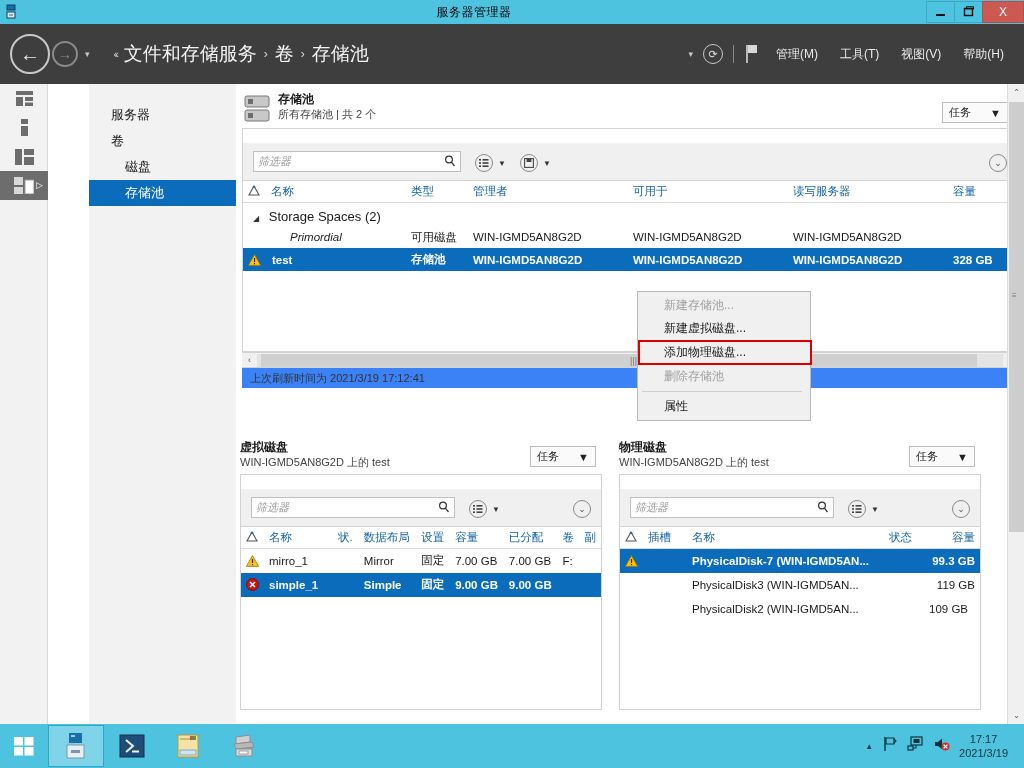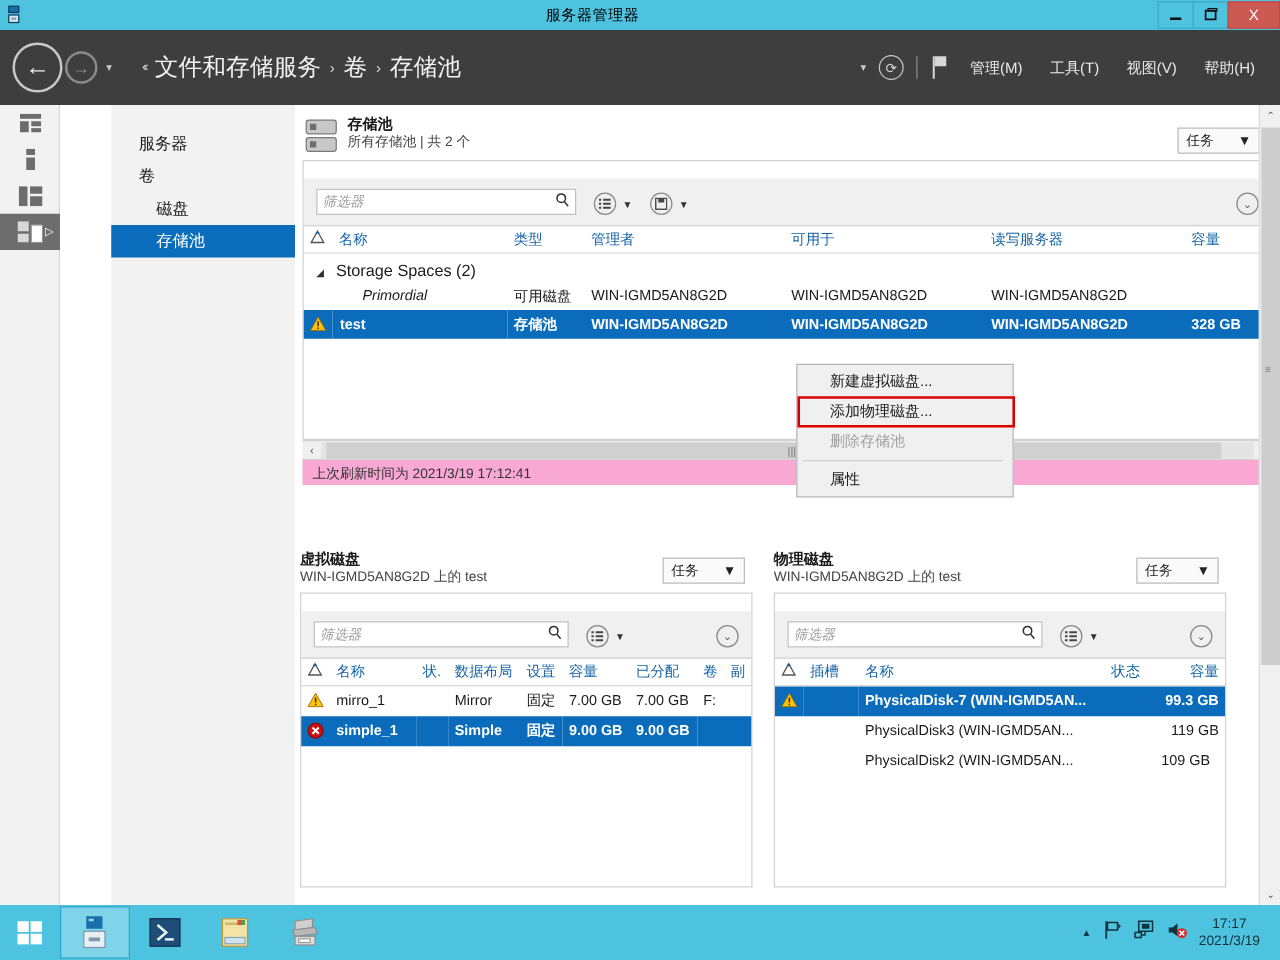--- a/index.html
+++ b/index.html
@@ -125,21 +125,21 @@
   .italic { font-style:italic; }
 
   .hscroll {
     height:15px; background:#f0f0f0; border-top:1px solid #d2d2d2;
     display:flex; align-items:center; position:relative;
   }
   .hs-arrow { width:15px; text-align:center; font-size:9px; color:#555; }
   .hs-track { flex:1; height:13px; background:#e4e4e4; position:relative; }
   .hs-thumb { position:absolute; left:4px; top:0; width:96%; height:13px; background:#d0d0d0; }
   .hs-grip { position:absolute; left:50%; top:4px; width:9px; height:6px; color:#777; font-size:9px; line-height:6px; }
-  .statusbar { height:21px; background:#f9a8d4; border-top:1px solid #d2d2d2; font-size:11px; color:#333; padding:3px 8px; }
+  .statusbar { height:21px; background:#3b82f6; border-top:1px solid #d2d2d2; font-size:11px; color:#333; padding:3px 8px; }
 
   
   .ctxmenu {
     position:absolute; background:#f0f0f0; border:1px solid #b8b8b8;
     z-index:40; padding:2px 0; width:174px;
   }
   .ctxitem { height:23px; line-height:23px; font-size:12px; color:#1a1a1a; padding-left:26px; }
   .ctxitem.disabled { color:#a0a0a0; }
   .ctxsep { height:1px; background:#d0d0d0; margin:3px 8px 3px 4px; }
   .ctxhl {
@@ -585,20 +585,21 @@
                 <td></td>
                 <td style="">109 GB</td>
               </tr>
             </tbody>
           </table>
         </div>
       </div>
     </div>
 
     <div class="ctxmenu" style="left:401px; top:207px;">
+      <div class="ctxitem disabled">新建存储池...</div>
       <div class="ctxitem">新建虚拟磁盘...</div>
       <div style="position:relative; height:25px;">
         <div class="ctxhl"></div>
         <div class="ctxitem" style="position:absolute;left:0;top:1px;width:156px">添加物理磁盘...</div>
       </div>
       <div class="ctxitem disabled">删除存储池</div>
       <div class="ctxsep"></div>
       <div class="ctxitem">属性</div>
     </div>
   </div>

